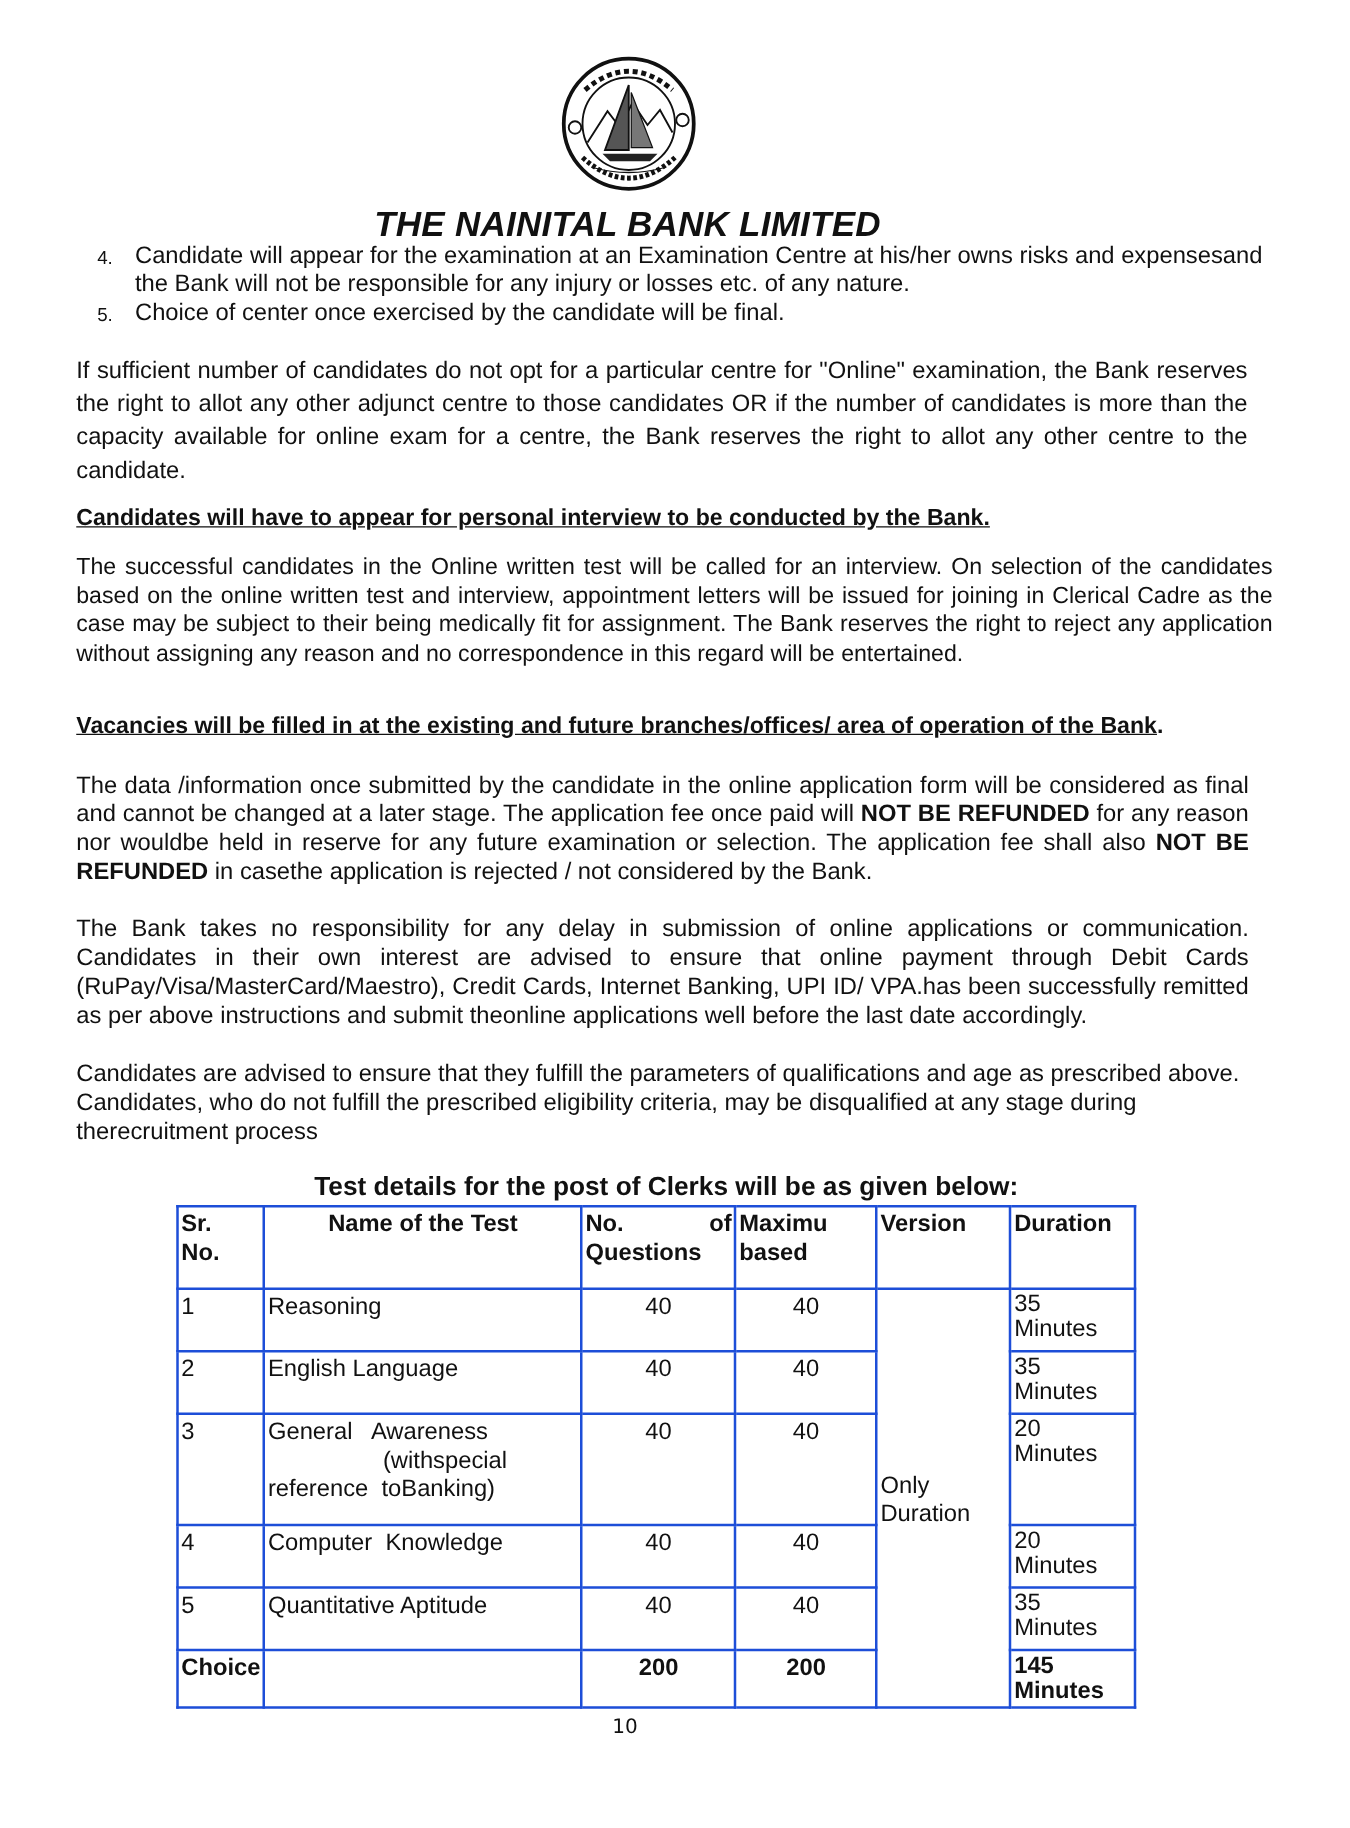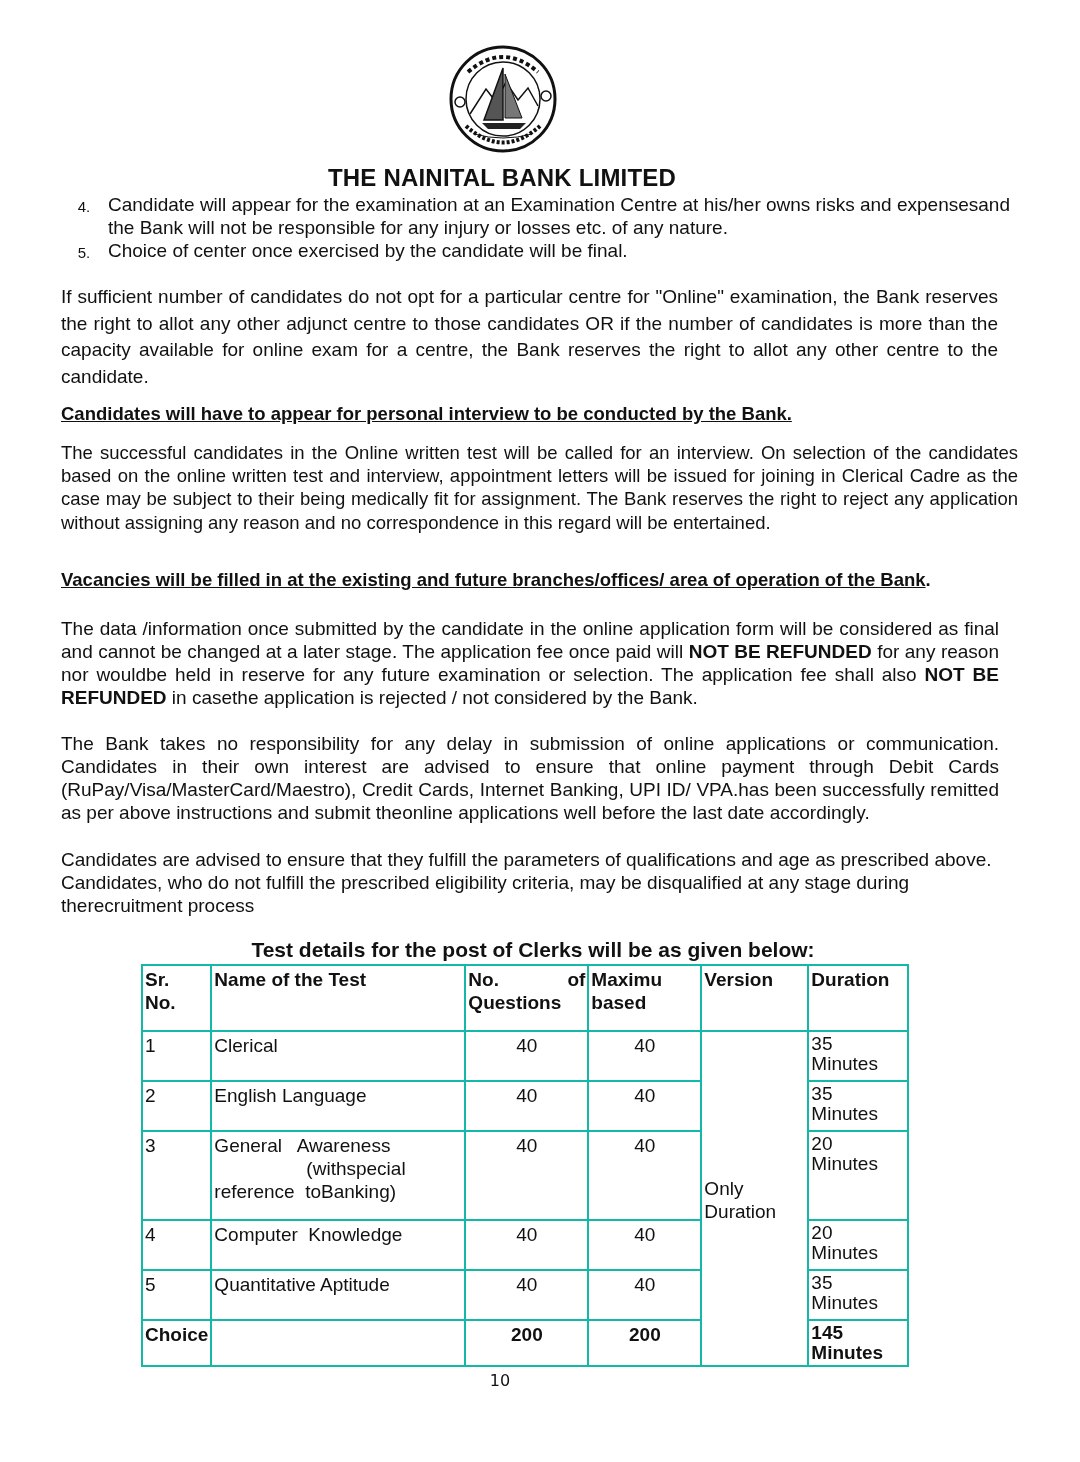--- a/index.html
+++ b/index.html
@@ -4,21 +4,21 @@
   <style>
     html, body { margin: 0; padding: 0; background: #ffffff; }
     body {
       width: 1080px; height: 1462px; position: relative; overflow: hidden;
       font-family: "Liberation Sans", sans-serif; color: #111111;
     }
     .abs { position: absolute; }
     .logo { left: 448px; top: 44px; width: 110px; height: 110px; }
     .title {
       left: 0; width: 1004px; top: 164px; text-align: center;
-      font-weight: bold; font-size: 24px; letter-spacing: 0.2px;
+      font-weight: bold; font-size: 28px; letter-spacing: 0.2px; font-style: italic;
     }
     .list { left: 60px; top: 193px; width: 960px; font-size: 19px; line-height: 23px; }
     .list-item { display: flex; }
     .list-num { width: 48px; text-align: center; font-size: 15px; padding-top: 2px; }
     .list-text { flex: 1; }
     .para { left: 61px; width: 937px; font-size: 19px; }
     .p1 { top: 284px; line-height: 26.5px; text-align: justify; }
     .h-under {
       left: 61px; top: 403px; font-weight: bold; font-size: 18.5px;
       text-decoration: underline;
@@ -32,25 +32,25 @@
     .p4 { top: 732px; line-height: 23px; width: 938px; text-align: justify; }
     .p5 { top: 848px; line-height: 23px; width: 938px; }
     .table-caption {
       left: 0; width: 1066px; top: 917px; text-align: center; font-weight: bold; font-size: 21px; margin-top: 21px;
     }
     table.tests {
       position: absolute; left: 141px; top: 964px; border-collapse: collapse;
       font-size: 19px; table-layout: fixed;
     }
     table.tests td {
-      border: 2px solid #14b8a6; vertical-align: top; padding: 2px 2px 0 2px;
+      border: 2px solid #1d4ed8; vertical-align: top; padding: 2px 2px 0 2px;
       line-height: 23px; overflow: hidden;
     }
     .c-sr { width: 62px; }
-    .c-name { width: 248px; }
+    .c-name { width: 248px; text-align: center; }
     .c-q { width: 117px; }
     .c-m { width: 107px; }
     .c-v { width: 101px; }
     .c-d { width: 94px; }
     .center { text-align: center; }
     .hdr { font-weight: bold; }
     .bold { font-weight: bold; }
     .ver { vertical-align: middle !important; }
     .q-hdr { display: flex; justify-content: space-between; }
     .indent { display: block; padding-left: 92px; }
@@ -116,21 +116,21 @@
     <td class="c-q hdr"><div class="q-hdr">
             <span>No.</span>
             <span>of</span>
           </div><span>Questions</span></td>
     <td class="c-m hdr"><span>Maximu</span><br><span>based</span></td>
     <td class="c-v hdr">Version</td>
     <td class="c-d hdr">Duration</td>
   </tr>
   <tr style="height:50px">
     <td>1</td>
-    <td>Clerical</td>
+    <td>Reasoning</td>
     <td class="center">40</td>
     <td class="center">40</td>
     <td class="ver" rowspan="6"><span>Only</span><br><span>Duration</span></td>
     <td class="lh20"><span>35</span><br><span>Minutes</span></td>
   </tr>
   <tr style="height:50px">
     <td>2</td>
     <td>English Language</td>
     <td class="center">40</td>
     <td class="center">40</td>

